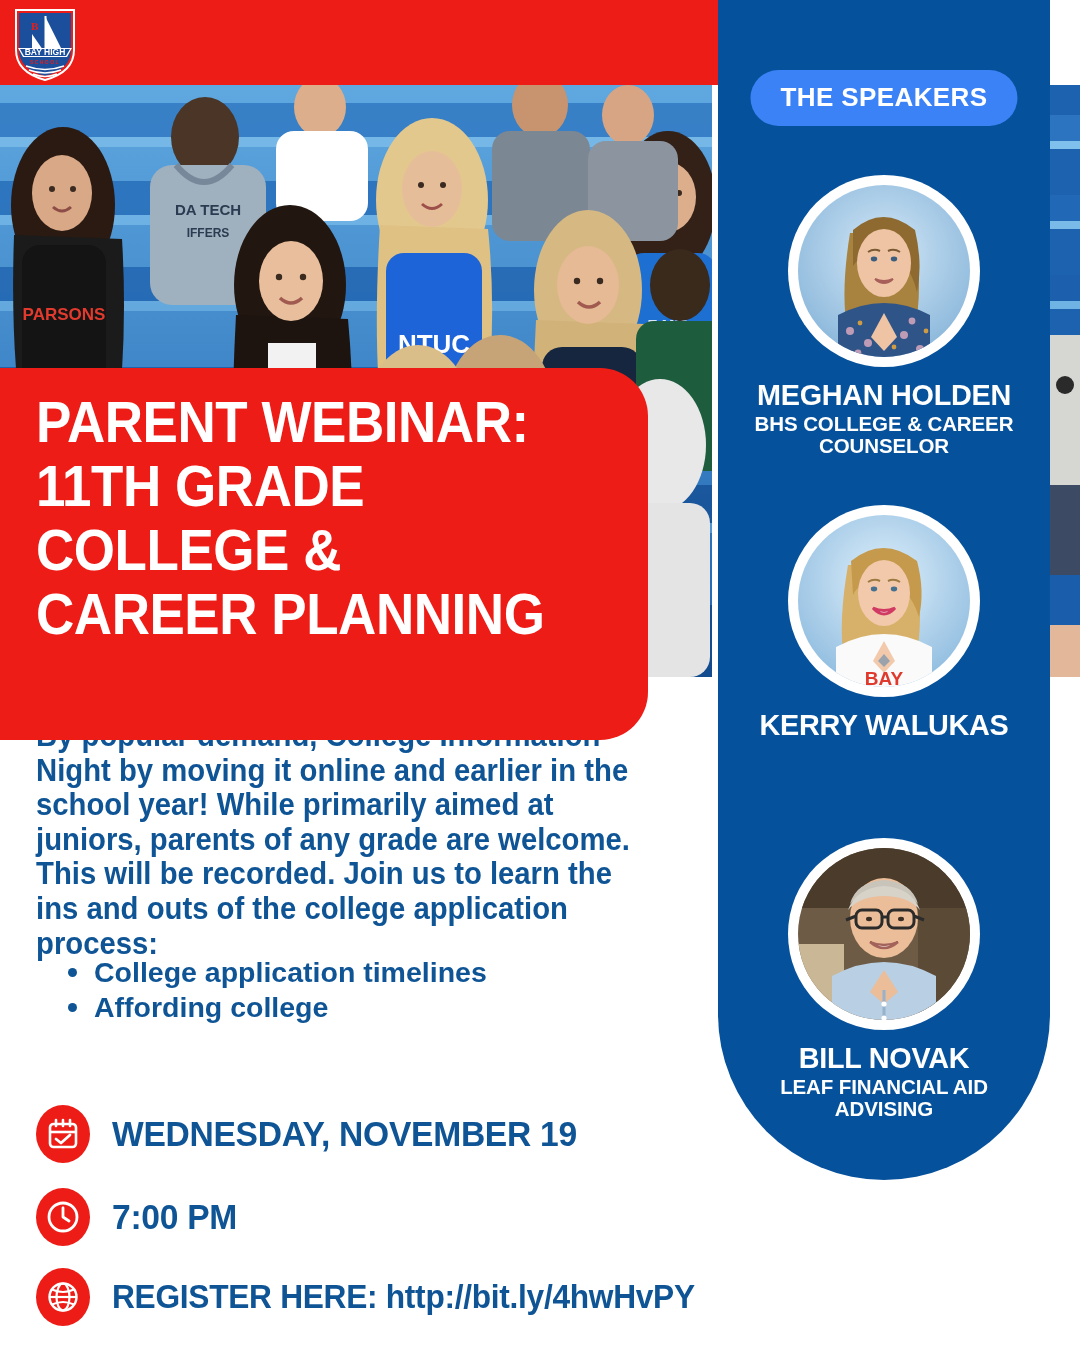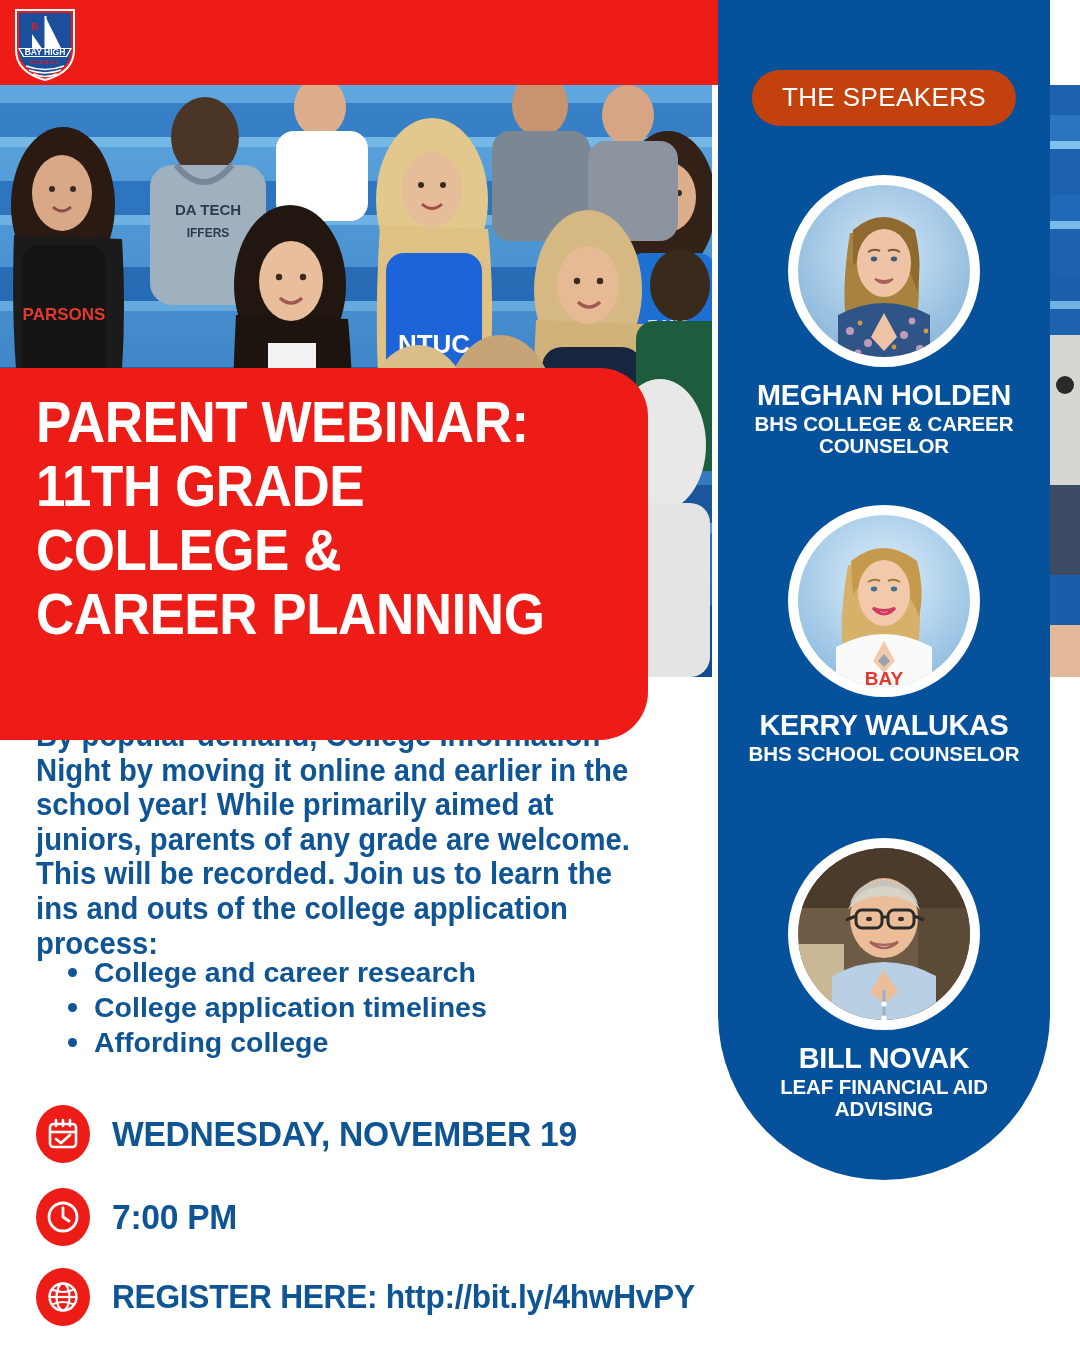--- a/index.html
+++ b/index.html
@@ -84,21 +84,21 @@
   #row-link { top:1268px; }
   #row-link .info-text { font-size:33px; }
 
   
   .speakers {
     position:absolute; left:718px; top:0; width:332px; height:1180px;
     background:#06519B; border-radius:0 0 166px 166px; z-index:3;
   }
   .speakers-badge {
     position:absolute; left:50%; transform:translateX(-50%); top:70px;
-    background:#c2410c; color:#fff; font-weight:normal; font-size:26px;
+    background:#3b82f6; color:#fff; font-weight:bold; font-size:26px;
     padding:12px 30px 13px; border-radius:40px; letter-spacing:0.4px;
     white-space:nowrap;
   }
   .speaker { position:absolute; left:0; width:100%; text-align:center; }
   .portrait-ring {
     width:192px; height:192px; margin:0 auto; border-radius:50%;
     background:#ffffff; padding:10px; box-sizing:border-box;
   }
   .portrait { width:100%; height:100%; border-radius:50%; overflow:hidden; position:relative; }
   .sp-name {
@@ -281,21 +281,20 @@
 <div class="title-block">
   <div class="title-line">PARENT WEBINAR:</div>
   <div class="title-line">11TH GRADE</div>
   <div class="title-line">COLLEGE &amp;</div>
   <div class="title-line">CAREER PLANNING</div>
 </div>
 
 <div class="body-copy">By popular demand, College Information Night by moving it online and earlier in the school year! While primarily aimed at juniors, parents of any grade are welcome. This will be recorded. Join us to learn the ins and outs of the college application process:</div>
 
 <ul class="bullets">
-  <li>College and career research</li>
   <li>College application timelines</li>
   <li>Affording college</li>
 </ul>
 
 <div class="info-row" id="row-date">
   <div class="info-icon">
     <svg width="34" height="34" viewBox="0 0 34 34">
       <rect x="4" y="7" width="26" height="23" rx="3.5" fill="none" stroke="#fff" stroke-width="2.6"></rect>
       <line x1="4" y1="15" x2="30" y2="15" stroke="#fff" stroke-width="2.6"></line>
       <line x1="10" y1="3" x2="10" y2="9" stroke="#fff" stroke-width="2.6" stroke-linecap="round"></line>
@@ -394,21 +393,20 @@
           <path d="M90 66 q6 -3 12 1" stroke="#9C7A42" stroke-width="2" fill="none"></path>
           <path d="M75 93 q11 12 22 0 q-11 5 -22 0z" fill="#ffffff" stroke="#D03A63" stroke-width="3"></path>
           <path d="M38 132 q48 -26 96 0 l0 42 l-96 0z" fill="#FAFAFA"></path>
           <path d="M86 126 l-11 20 l11 12 l11 -12z" fill="#F2C9AA"></path>
           <path d="M80 146 l6 -7 l6 7 l-6 6z" fill="#9AA3AC"></path>
           <text x="86" y="170" font-size="19" font-weight="bold" fill="#E03A2E" text-anchor="middle" font-family="Liberation Sans, sans-serif">BAY</text>
         </svg>
       </div>
     </div>
     <div class="sp-name">KERRY WALUKAS</div>
-    <div class="sp-role">BHS SCHOOL COUNSELOR</div>
   </div>
 
   <div class="speaker" id="speaker-3">
     <div class="portrait-ring">
       <div class="portrait">
         <svg viewBox="0 0 172 172" width="100%" height="100%">
           <rect width="172" height="172" fill="#6E5B45"></rect>
           <rect x="0" y="0" width="172" height="60" fill="#4A3B2B"></rect>
           <rect x="0" y="96" width="46" height="76" fill="#C9B795"></rect>
           <rect x="120" y="60" width="52" height="112" fill="#5B4A36"></rect>

